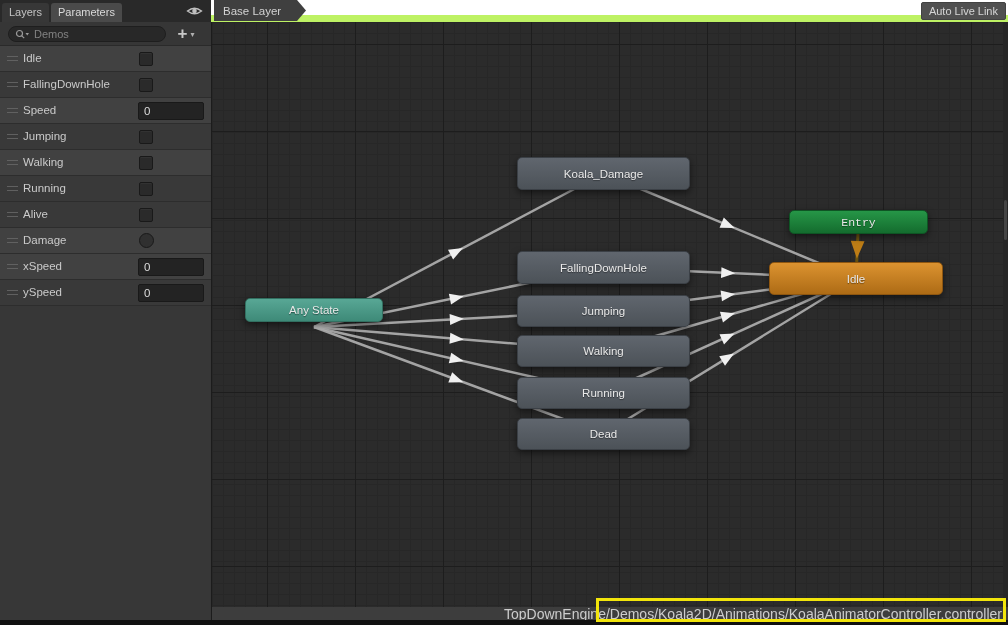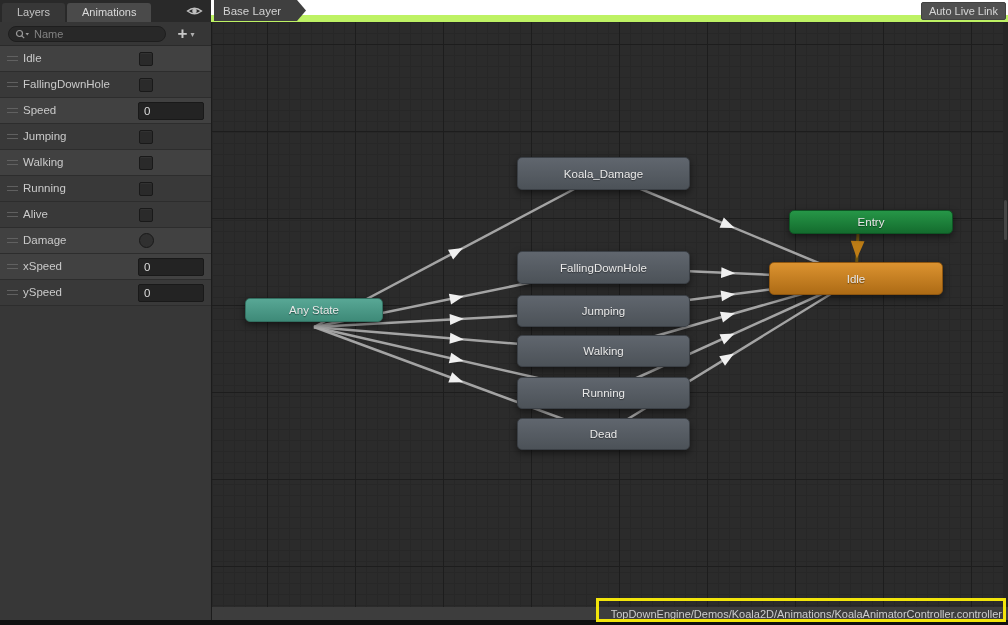--- a/index.html
+++ b/index.html
@@ -3,21 +3,21 @@
 <meta charset="utf-8">
 <style>
   * { margin:0; padding:0; box-sizing:border-box; }
   html,body { width:1008px; height:625px; background:#141414; overflow:hidden;
     font-family:"Liberation Sans","DejaVu Sans",sans-serif; }
   #window { position:relative; width:1008px; height:625px; background:#141414; }
 
   
   #left-panel { position:absolute; left:0; top:0; width:211px; height:620px; background:#383838; }
   #tab-bar { position:absolute; left:0; top:0; width:211px; height:22px; background:#292929; display:flex; align-items:flex-end; }
-  .tab { height:19px; line-height:19px; padding:0 15px; font-size:11px; color:#c4c4c4;
+  .tab { height:19px; line-height:19px; padding:0 7px; font-size:11px; color:#c4c4c4;
     background:#373737; border-radius:3px 3px 0 0; margin-left:2px; }
   .tab.selected { background:#4a4a4a; color:#dadada; }
   #eye-wrap { margin-left:auto; margin-right:8px; height:22px; display:flex; align-items:center; }
 
   #search-row { position:absolute; left:0; top:22px; width:211px; height:24px; background:#363636;
     border-bottom:1px solid #2a2a2a; }
   #search-pill { position:absolute; left:8px; top:4px; width:158px; height:16px; background:#282828;
     border:1px solid #1e1e1e; border-radius:8px; display:flex; align-items:center; padding:0 6px; }
   #search-pill .ph { font-size:11px; color:#828282; margin-left:4px; }
   #plus-btn { position:absolute; right:8px; top:2px; width:34px; height:20px; display:flex;
@@ -68,53 +68,53 @@
   .node.state    { background:linear-gradient(180deg,#60666e,#4c5258); border:1px solid #3b4046; }
   .node.default-state { background:linear-gradient(180deg,#dc9330,#ad6b15); border:1px solid #8e5610; }
   .node.entry    { background:linear-gradient(180deg,#269647,#146c2e); border:1px solid #0e5524; }
   .node.anystate { background:linear-gradient(180deg,#58a795,#3e8a78); border:1px solid #327061; }
 
   
   #v-scroll { position:absolute; right:0; top:22px; width:5px; height:585px; background:#262626; }
   #v-thumb { position:absolute; left:1px; top:178px; width:3px; height:40px; background:#454545; border-radius:2px; }
   #status-bar { position:absolute; left:212px; top:607px; width:796px; height:13px; background:#3d3d3d;
     display:flex; align-items:center; justify-content:flex-end; }
-  #status-path { font-size:11px; color:#cccccc; padding-right:6px; white-space:nowrap; }
+  #status-path { font-size:14px; color:#cccccc; padding-right:6px; white-space:nowrap; }
   #bottom-strip { position:absolute; left:0; top:620px; width:1008px; height:5px; background:#101010; }
   #left-bottom { position:absolute; left:0; top:306px; width:211px; height:314px; background:#373737; }
   #divider { position:absolute; left:211px; top:0; width:1px; height:620px; background:#1c1c1c; }
 
   #annotation-box { position:absolute; left:596px; top:598px; width:410px; height:24px;
     border:3px solid #f2e50b; z-index:50; pointer-events:none; }
 </style>
 </head>
 <body>
 
 <div id="window">
 
   <div id="left-panel">
     <div id="tab-bar">
       <div class="tab">Layers</div>
-      <div class="tab selected">Animations</div>
+      <div class="tab selected">Parameters</div>
       <div id="eye-wrap">
         <svg width="17" height="12" viewBox="0 0 17 12">
           <path d="M1.5 6 Q8.5 0.5 15.5 6 Q8.5 11.5 1.5 6 Z" fill="none" stroke="#bfbfbf" stroke-width="1.4"></path>
           <circle cx="8.5" cy="6" r="2.3" fill="#bfbfbf"></circle>
         </svg>
       </div>
     </div>
 
     <div id="search-row">
       <div id="search-pill">
         <svg width="15" height="11" viewBox="0 0 15 11">
           <circle cx="4.5" cy="4.5" r="3" fill="none" stroke="#9a9a9a" stroke-width="1.2"></circle>
           <line x1="6.8" y1="6.8" x2="9.2" y2="9.2" stroke="#9a9a9a" stroke-width="1.2"></line>
           <path d="M10.5 4 L14 4 L12.25 6.4 Z" fill="#9a9a9a"></path>
         </svg>
-        <span class="ph">Name</span>
+        <span class="ph">Demos</span>
       </div>
       <div id="plus-btn">
         <span class="plus">+</span>
         <span class="caret">▾</span>
       </div>
     </div>
 
     <div id="param-list">
         <div class="prow even">
           <div class="handle"></div>
@@ -223,21 +223,21 @@
         </div>
         <div class="node state" style="left: 305px; top: 355px; width: 173px; height: 32px;">
           <span>Running</span>
         </div>
         <div class="node state" style="left: 305px; top: 396px; width: 173px; height: 32px; justify-content: center;">
           <span>Dead</span>
         </div>
         <div class="node anystate" style="left: 33px; top: 276px; width: 138px; height: 24px;">
           <span>Any State</span>
         </div>
-        <div class="node entry" style="left: 577px; top: 188px; width: 164px; height: 24px;">
+        <div class="node entry" style="left: 577px; top: 188px; width: 139px; height: 24px; font-family: Liberation Mono, monospace;">
           <span>Entry</span>
         </div>
         <div class="node default-state" style="left: 557px; top: 240px; width: 174px; height: 33px;">
           <span>Idle</span>
         </div>
       </div>
   </div>
 
   <div id="v-scroll">
     <div id="v-thumb"></div>

